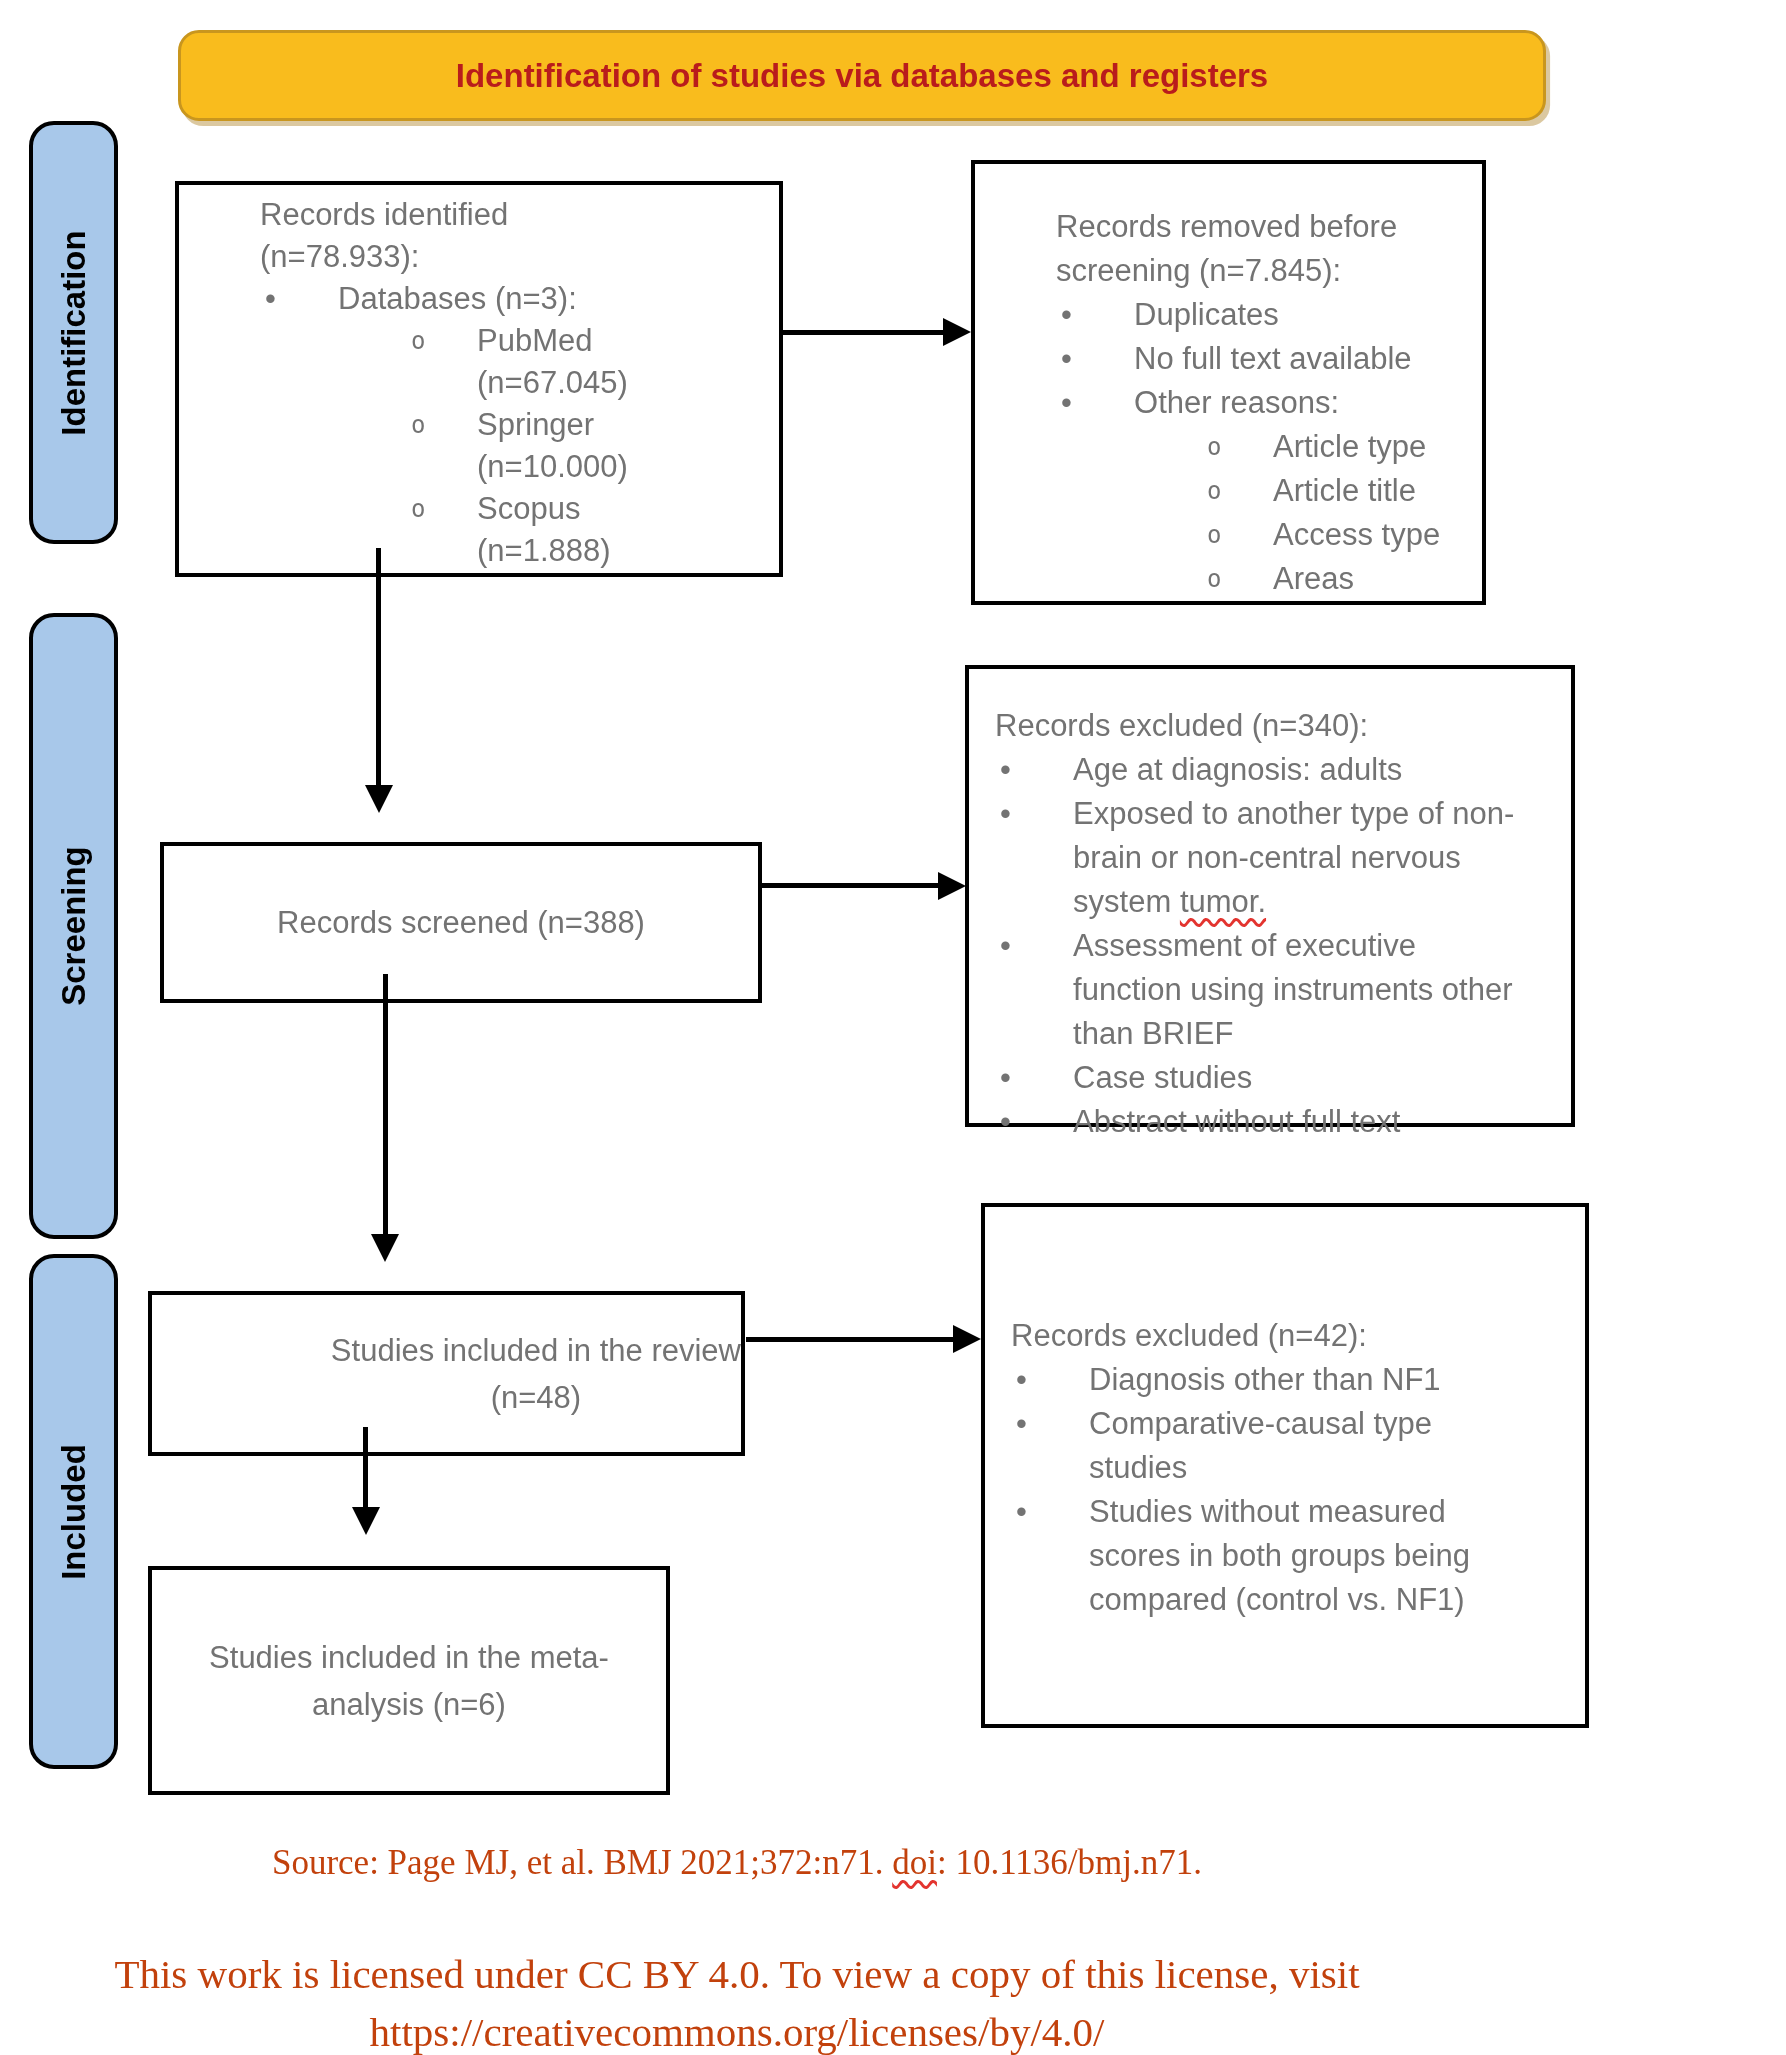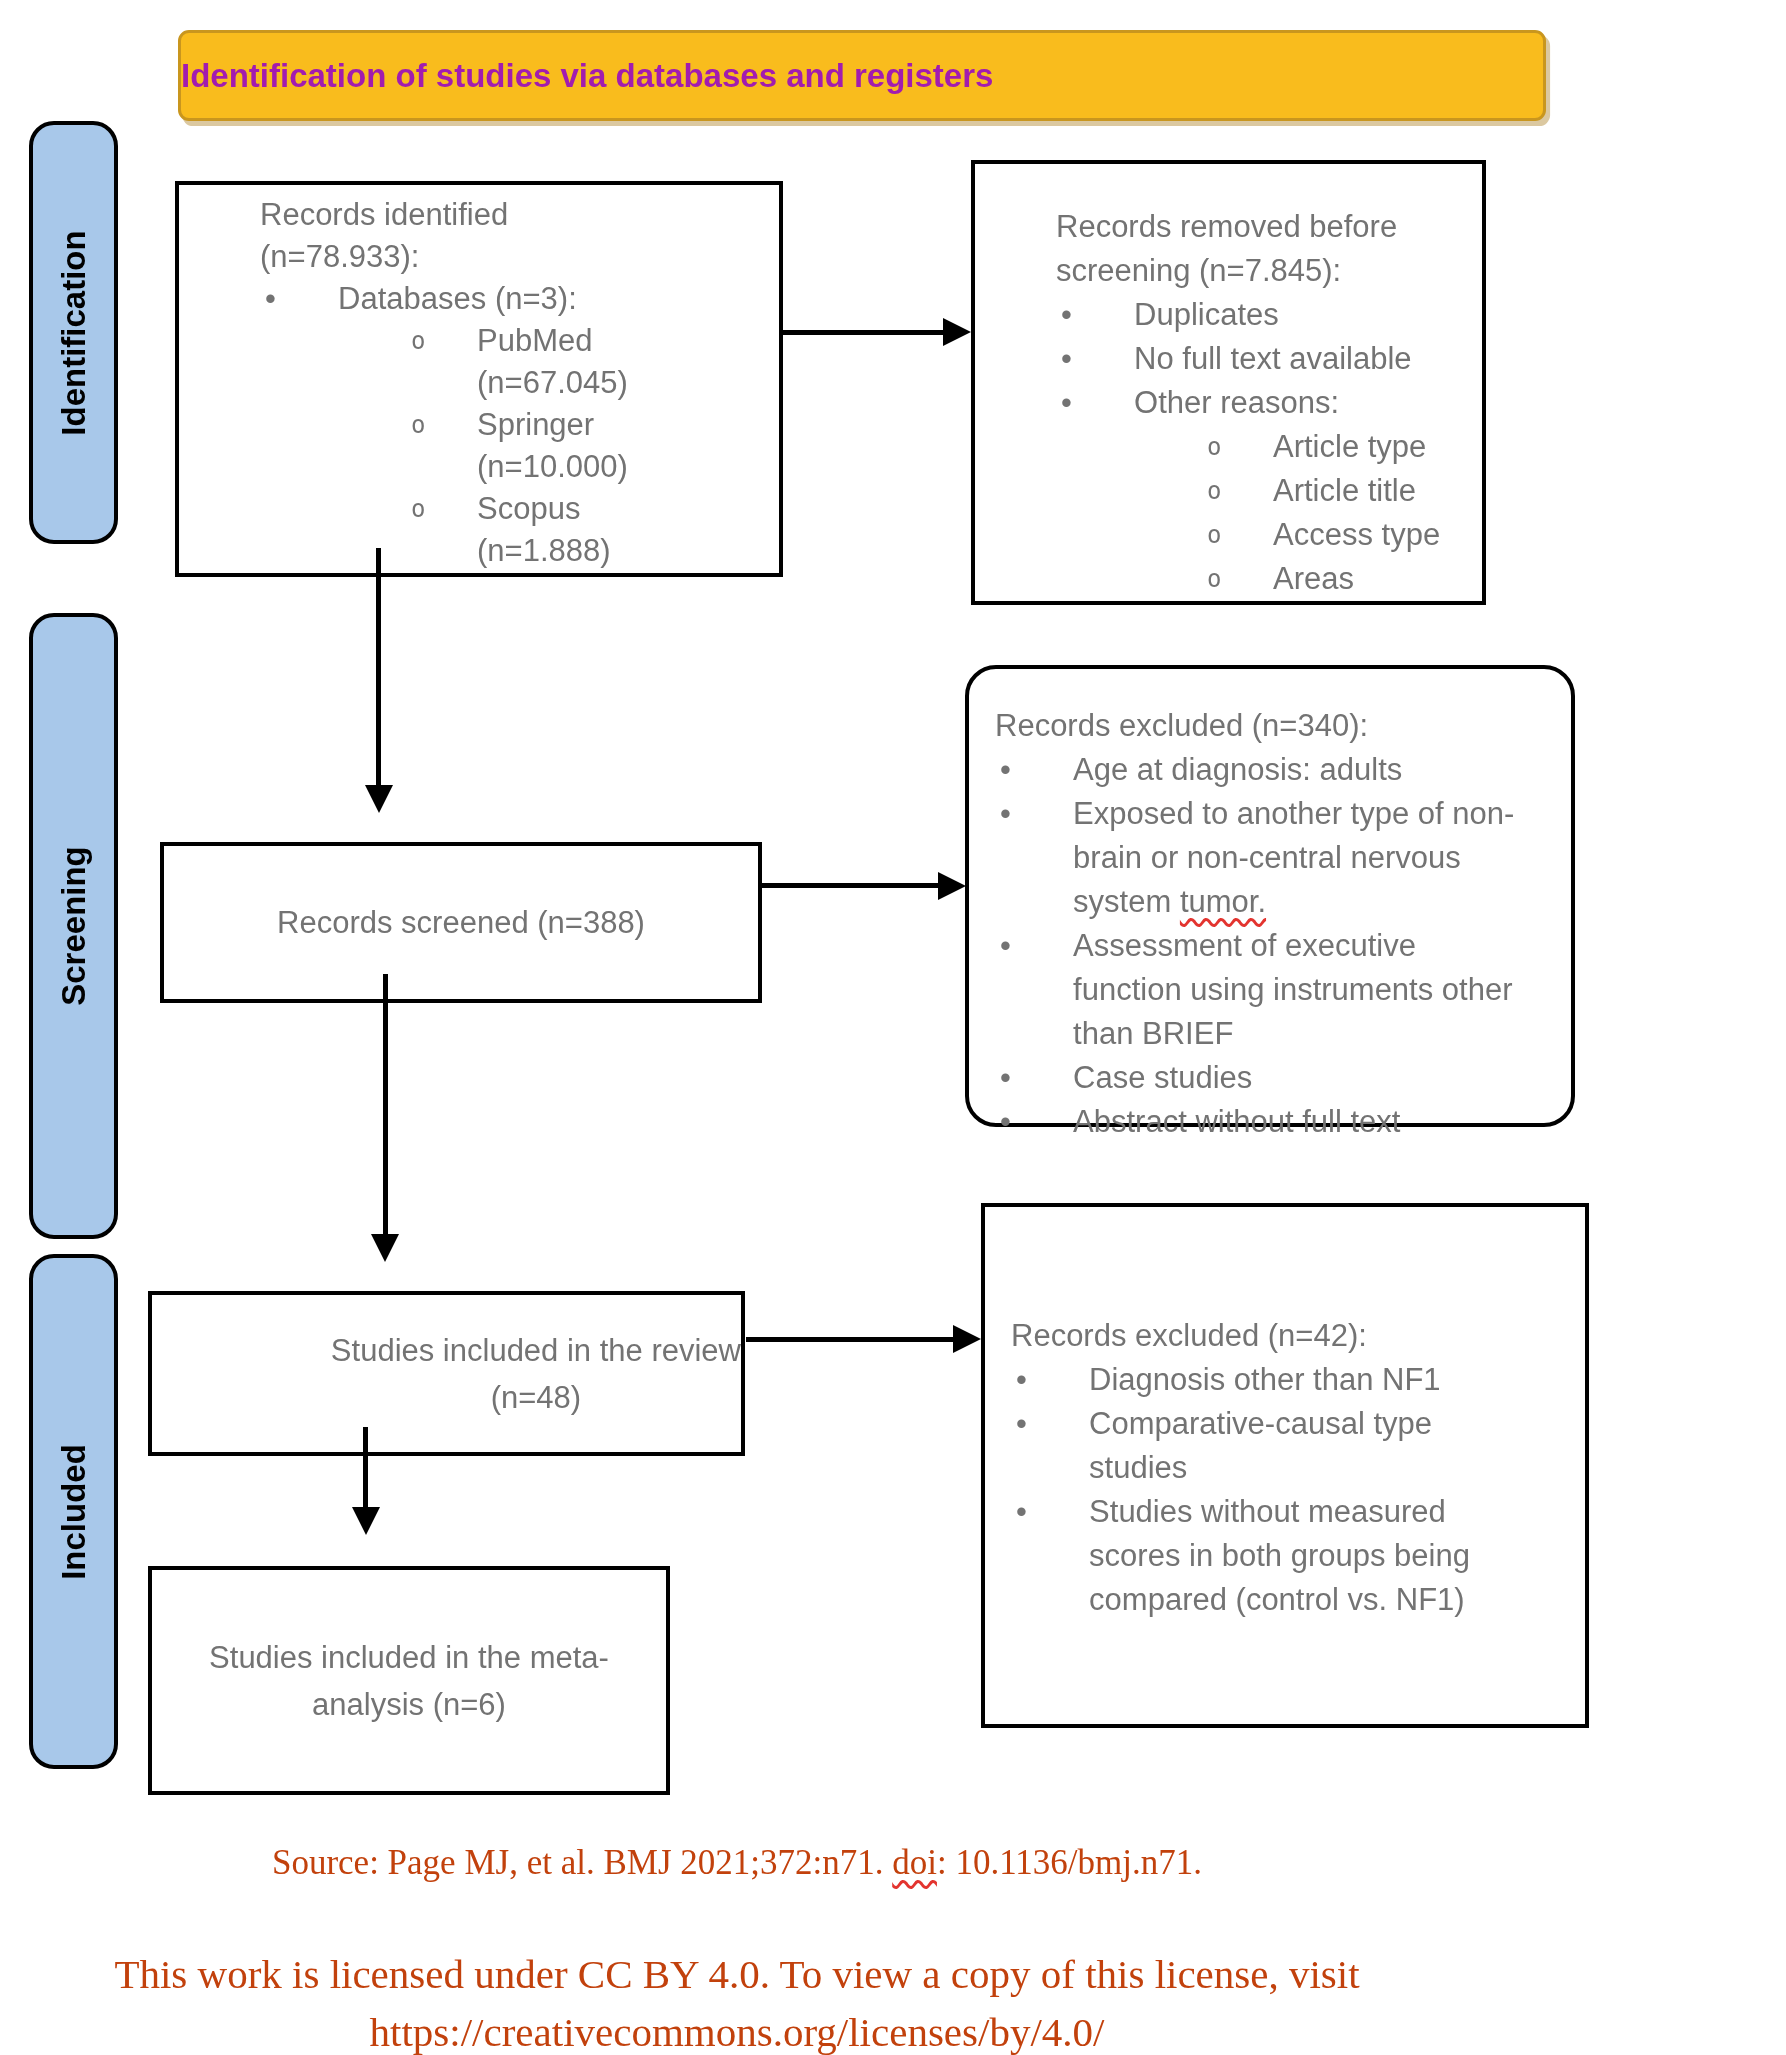--- a/index.html
+++ b/index.html
@@ -12,24 +12,24 @@
     color: #111111;
   }
 
   
   .banner {
     position: absolute;
     left: 178px; top: 30px;
     width: 1362px; height: 85px;
     background: #F9BC1D;
     border: 3.1px solid #C9961E;
-    border-radius: 11px;
+    border-radius: 21px;
     box-shadow: 4.1px 5.1px 0 rgba(176,132,45,0.45);
-    display: flex; align-items: center; justify-content: flex-start;
-    font-size: 33px; font-weight: bold; color: #a21caf;
+    display: flex; align-items: center; justify-content: center;
+    font-size: 33px; font-weight: bold; color: #b91c1c;
   }
 
   
   .stage {
     position: absolute;
     left: 29px; width: 89px;
     background: #A8C8EA;
     border: 4.6px solid #000000;
     border-radius: 25px;
     display: flex; align-items: center; justify-content: center;
@@ -52,21 +52,21 @@
     box-sizing: border-box;
     font-size: 31px; line-height: 44px; color: #737373; margin-top: 29px;
   }
   #box-identified { left: 175px;  top: 152px;  width: 608px; height: 396px;
                     padding: 9.3px 15.4px 0 81px; line-height: 42px; }
   #box-removed    { left: 971px; top: 131px;  width: 515px; height: 445px;
                     border-width: 4.1px; padding: 41px 15.4px 0 81px; }
   #box-screened   { left: 160px;  top: 813px; width: 602px; height: 161px;
                     display: flex; align-items: center; justify-content: center; text-align: center; }
   #box-excluded-screening { left: 965px; top: 636px; width: 610px; height: 462px;
-                    border-width: 4.1px; padding: 35px 29px 0 26px; border-radius: 31px; }
+                    border-width: 4.1px; padding: 35px 29px 0 26px; }
   #box-included-review { left: 148px; top: 1262px; width: 597px; height: 165px;
                     display: flex; align-items: center; justify-content: flex-end;
                     text-align: center; line-height: 47px; }
   #box-excluded-review { left: 981px; top: 1174px; width: 608px; height: 525px;
                     border-width: 4.1px; padding: 107px 13px 0 26px; }
   #box-meta       { left: 148px;  top: 1537px; width: 522px; height: 229px;
                     display: flex; align-items: center; justify-content: center;
                     text-align: center; line-height: 47px; }
 
   

